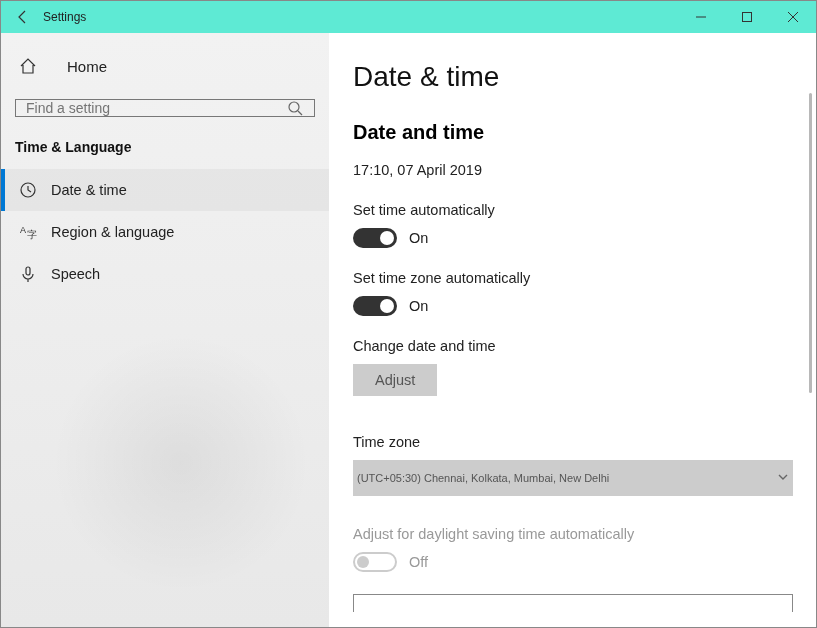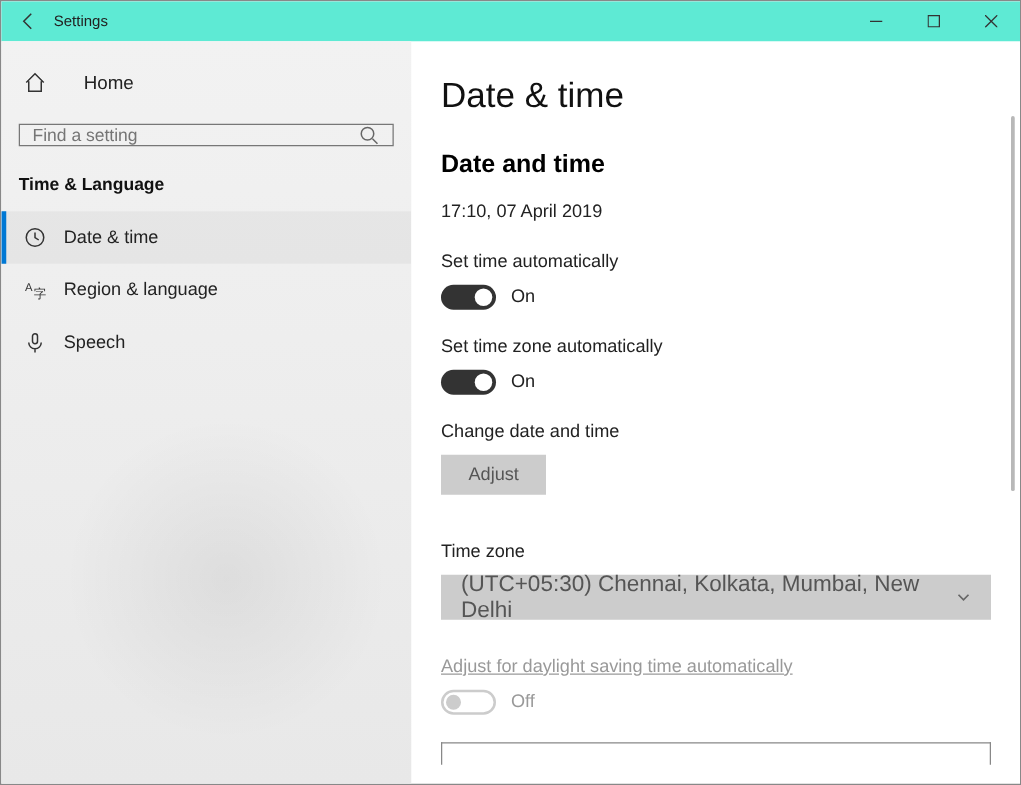--- a/index.html
+++ b/index.html
@@ -20,34 +20,34 @@
     .category { font-size: 14px; font-weight: 600; color: #111; margin-bottom: 14px; }
     .nav-item { display: flex; align-items: center; gap: 14px; padding: 12px 4px; cursor: pointer; margin-left: -14px; padding-left: 18px; width: calc(100% + 28px); }
     .nav-item.active { background: rgba(0,0,0,0.04); border-left: 4px solid #0078d4; padding-left: 14px; }
     .nav-item span.label { font-size: 14.5px; color: #222; }
     .icon-sm { width: 18px; height: 18px; display: flex; align-items: center; justify-content: center; }
     .main { flex: 1; padding: 28px 24px 0 24px; overflow-y: hidden; position: relative; }
     .main h1 { font-size: 28px; font-weight: 400; color: #111; margin-bottom: 28px; }
     .main h2 { font-size: 20px; font-weight: 700; color: #000000; margin-bottom: 18px; margin-top: 27px; }
     .time-display { font-size: 14.5px; color: #222; margin-bottom: 24px; }
     .setting-label { font-size: 14.5px; color: #222; margin-bottom: 10px; }
-    .setting-label.disabled { color: #999; text-decoration: underline; }
+    .setting-label.disabled { color: #999; }
     .toggle-row { display: flex; align-items: center; gap: 12px; margin-bottom: 22px; }
     .toggle { width: 44px; height: 20px; border-radius: 10px; position: relative; cursor: pointer; }
     .toggle.on { background: #333; }
     .toggle.on::after { content: ""; position: absolute; right: 3px; top: 3px; width: 14px; height: 14px; border-radius: 50%; background: #fff; }
     .toggle.off { background: #fff; border: 2px solid #888; }
     .toggle.off::after { content: ""; position: absolute; left: 2px; top: 2px; width: 12px; height: 12px; border-radius: 50%; background: #888; }
     .toggle.off.disabled { border-color: #ccc; cursor: default; }
     .toggle.off.disabled::after { background: #ccc; }
     .toggle-state { font-size: 14.5px; color: #222; }
     .toggle-state.disabled { color: #999; }
     .change-btn { background: #ccc; border: none; color: #555; font-size: 14.5px; padding: 8px 22px; margin-bottom: 30px; cursor: default; }
     .section-gap { margin-top: 8px; }
-    .dropdown { width: 440px; height: 36px; background: #ccc; display: flex; align-items: center; justify-content: space-between; padding: 0 16px; font-size: 18px; color: #555; margin-bottom: 30px; cursor: pointer; }
+    .dropdown { width: 440px; height: 36px; background: #ccc; display: flex; align-items: center; justify-content: space-between; padding: 0 4px; font-size: 11px; color: #555; margin-bottom: 30px; cursor: pointer; }
     .dropdown .chev { color: #666; }
     .scroll-indicator { position: absolute; right: 4px; top: 60px; width: 3px; height: 300px; background: #b8b8b8; border-radius: 2px; }
     .trunc-dropdown { width: 440px; height: 18px; border: 1px solid #888; border-bottom: none; margin-top: 8px; }
   </style>
 </head>
 <body>
 
 <div class="titlebar">
   <div class="titlebar-back">
     <svg width="16" height="16" viewBox="0 0 16 16">

